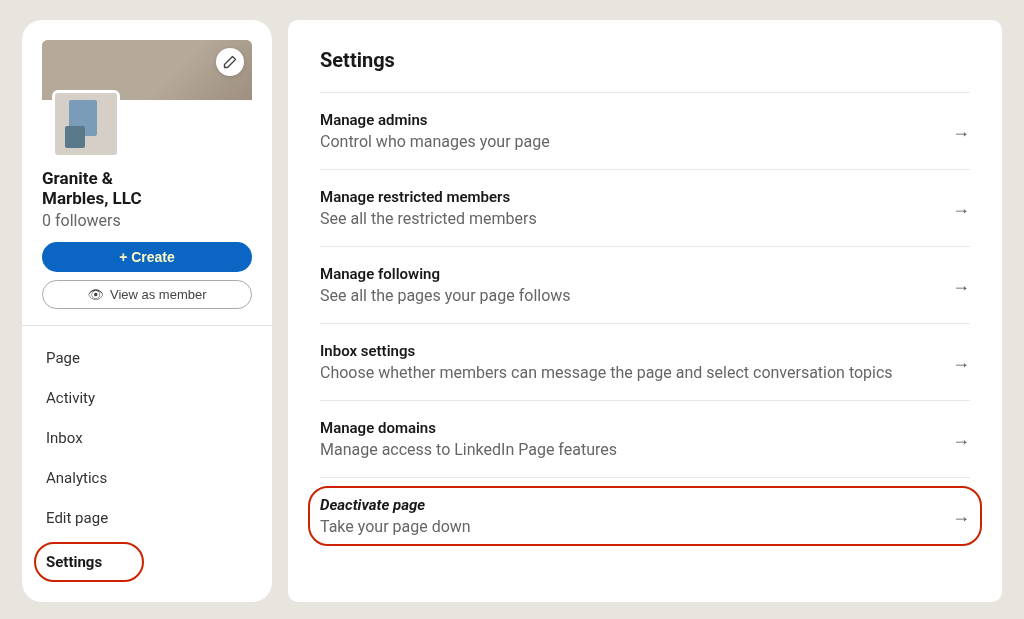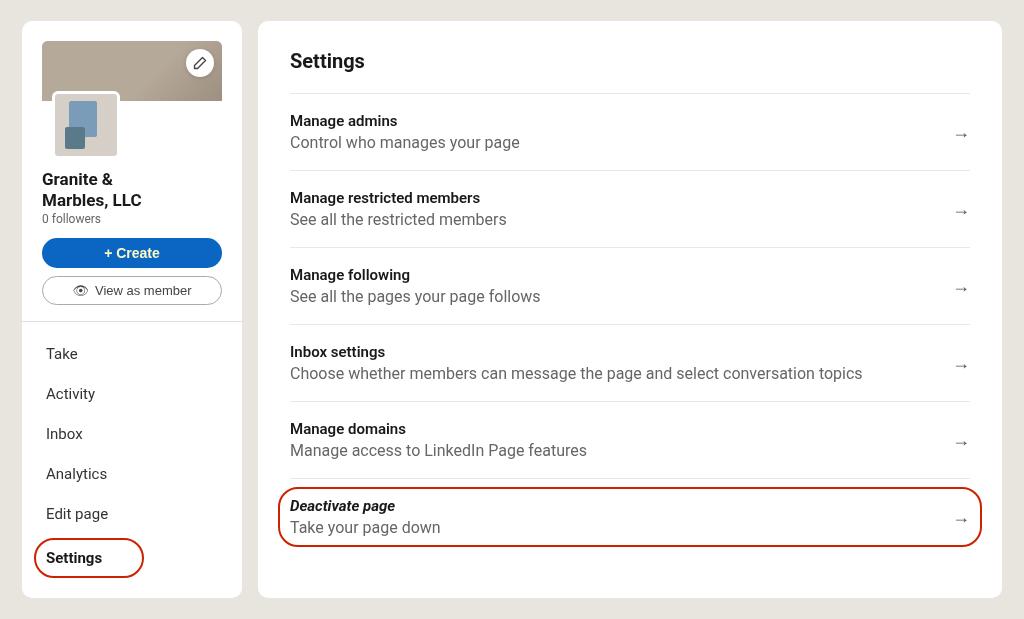--- a/index.html
+++ b/index.html
@@ -14,22 +14,22 @@
     }
     .outer-container {
       display: flex;
       width: 980px;
       min-height: 560px;
       gap: 16px;
     }
     
     .sidebar {
       background: #fff;
-      border-radius: 10px;
-      width: 220px;
+      border-radius: 20px;
+      width: 250px;
       flex-shrink: 0;
       padding: 20px 0 20px 0;
       display: flex;
       flex-direction: column;
     }
     .sidebar-profile {
       padding: 0 20px 16px 20px;
       border-bottom: 1px solid #e0e0e0;
     }
     .profile-banner {
@@ -100,21 +100,21 @@
     }
     .company-name {
       font-size: 17px;
       font-weight: 700;
       color: #191919;
       margin-top: 10px;
       margin-bottom: 2px;
       line-height: 1.2;
     }
     .followers {
-      font-size: 12px;
+      font-size: 16px;
       color: #666;
       margin-bottom: 12px;
     }
     .create-btn {
       background: #0a66c2;
       color: #fef9c3;
       border: none;
       border-radius: 20px;
       padding: 7px 18px;
       font-size: 14px;
@@ -260,21 +260,21 @@
       <div class="company-name" style="white-space:pre-line">Granite &amp;
 Marbles, LLC</div>
       <div class="followers">0 followers</div>
       <button class="create-btn">+ Create</button>
       <button class="view-member-btn">
         <span style="font-size:13px;">👁</span>
         <span>View as member</span>
       </button>
     </div>
     <nav class="sidebar-nav">
-      <div class="nav-item">Take</div>
+      <div class="nav-item">Page</div>
       <div class="nav-item">Activity</div>
       <div class="nav-item">Inbox</div>
       <div class="nav-item">Analytics</div>
       <div class="nav-item">Edit page</div>
       <div class="nav-item active nav-item-settings">
         <span>Settings</span>
         <div class="settings-circle"></div>
       </div>
     </nav>
   </div>

